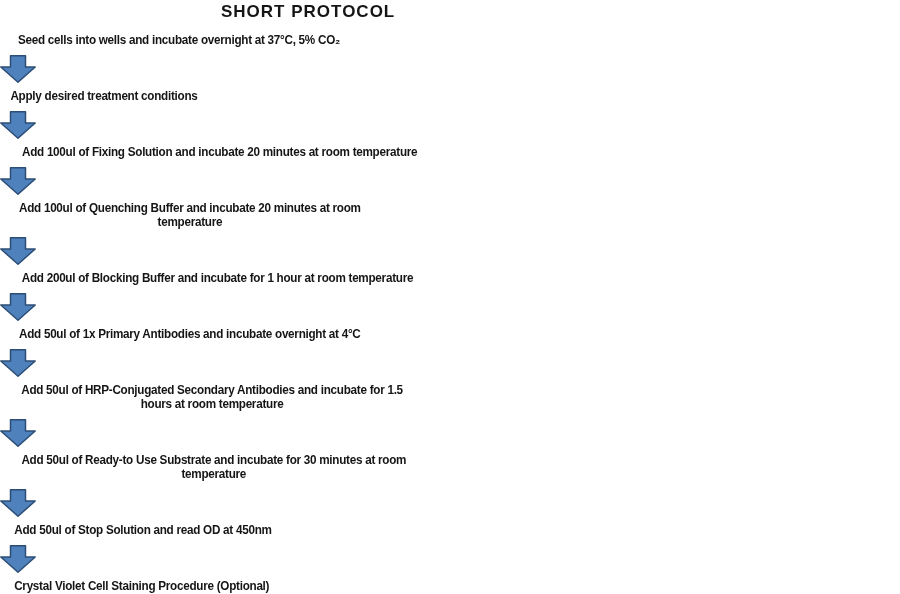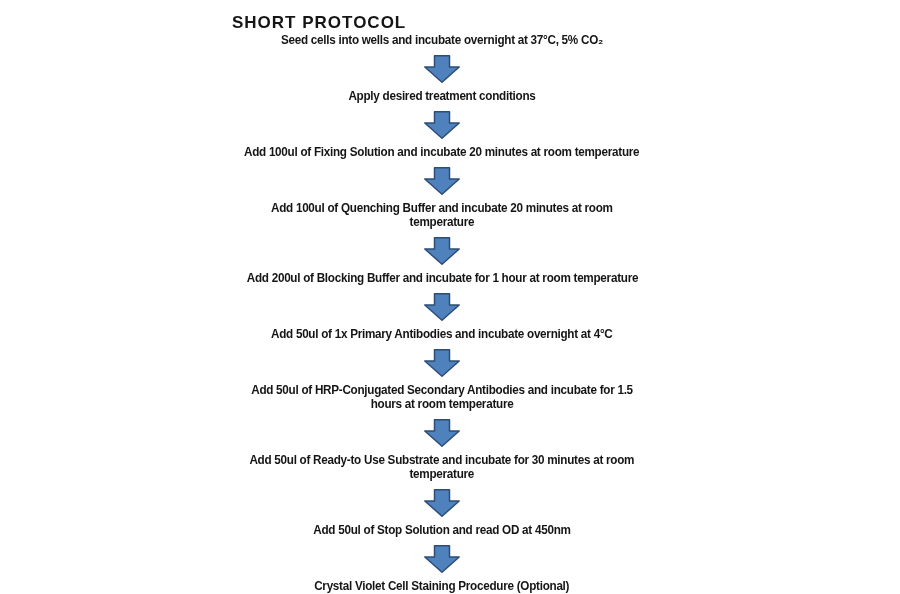--- a/index.html
+++ b/index.html
@@ -10,34 +10,34 @@
     overflow: hidden;
   }
   .canvas {
     position: relative;
     width: 900px; height: 594px;
     background: #ffffff;
   }
   .title {
     position: absolute;
     left: 220px; top: 1px;
-    margin: 12px;
+    margin: 1px;
     font-size: 17px;
     font-weight: bold;
     letter-spacing: 1px;
     color: var(--text, #111);
     white-space: nowrap;
   }
   .flow {
     position: absolute;
     top: 33px; left: 0;
     width: 884px;
     display: flex;
     flex-direction: column;
-    align-items: center;
+    align-items: flex-start;
   }
   .step {
     transform: scaleX(0.9);
     transform-origin: center;
   }
   .step .line {
     font-size: 13px;
     font-weight: bold;
     line-height: 14px;
     letter-spacing: -0.3px;

